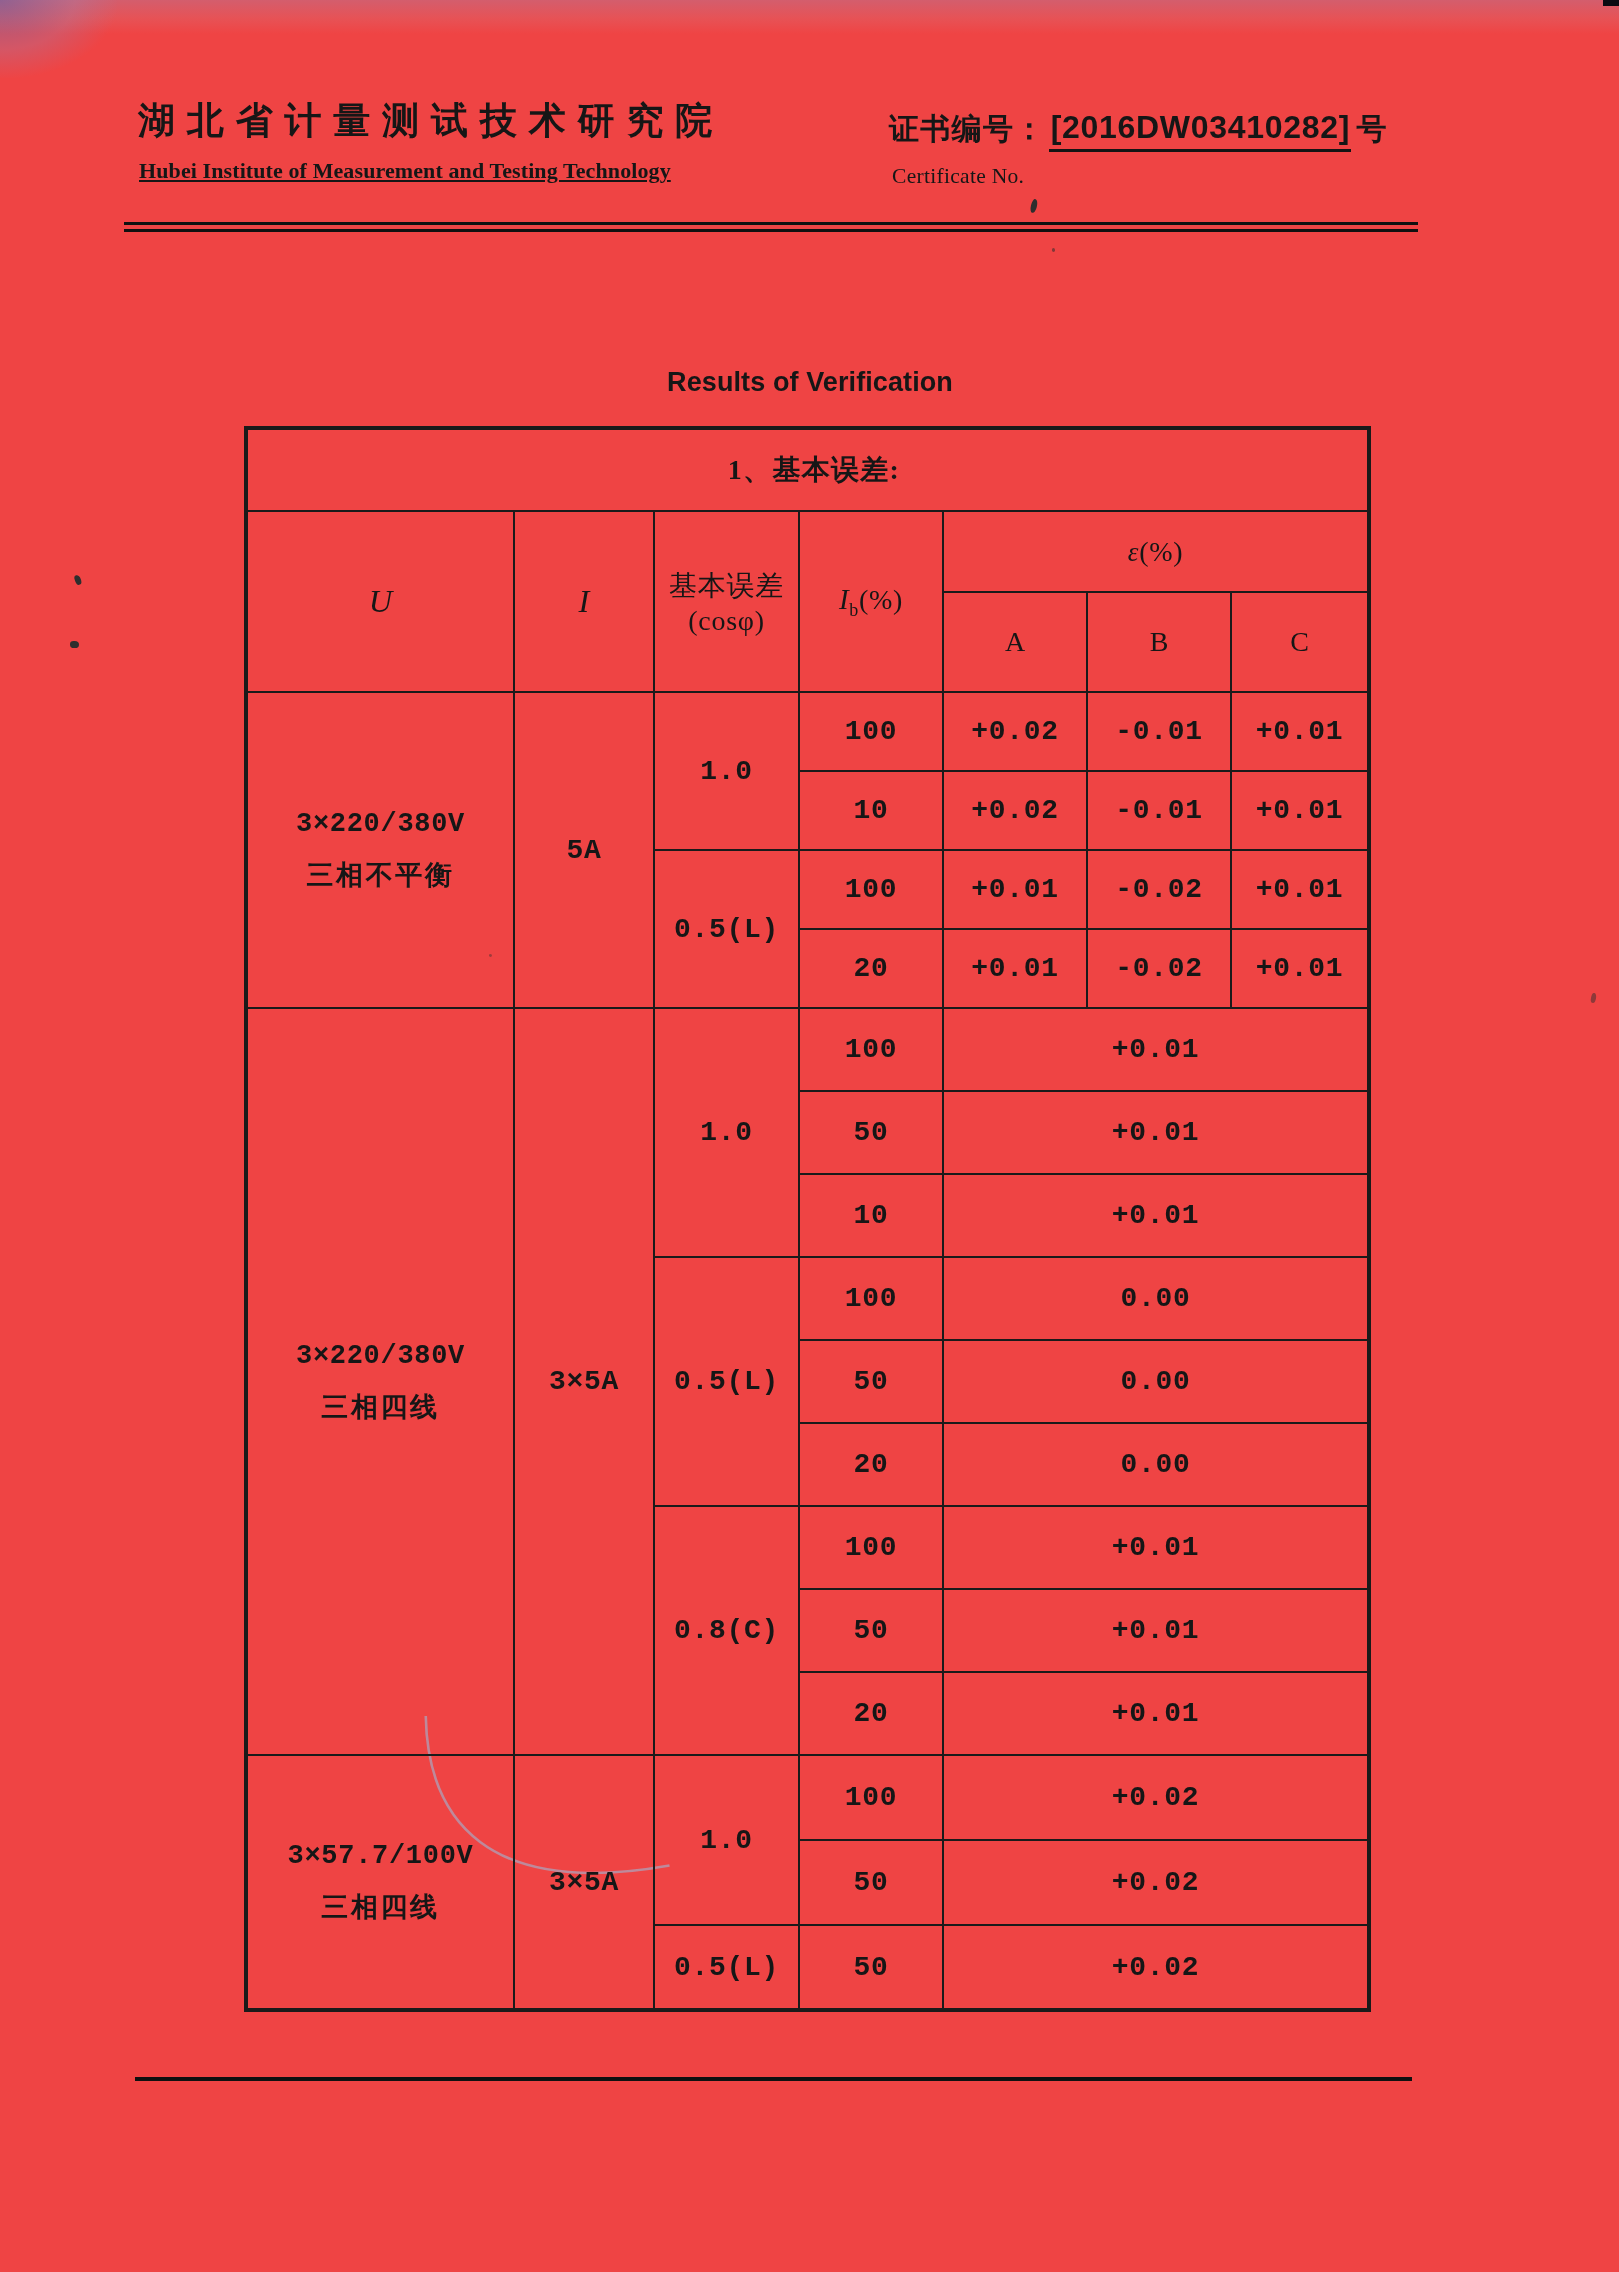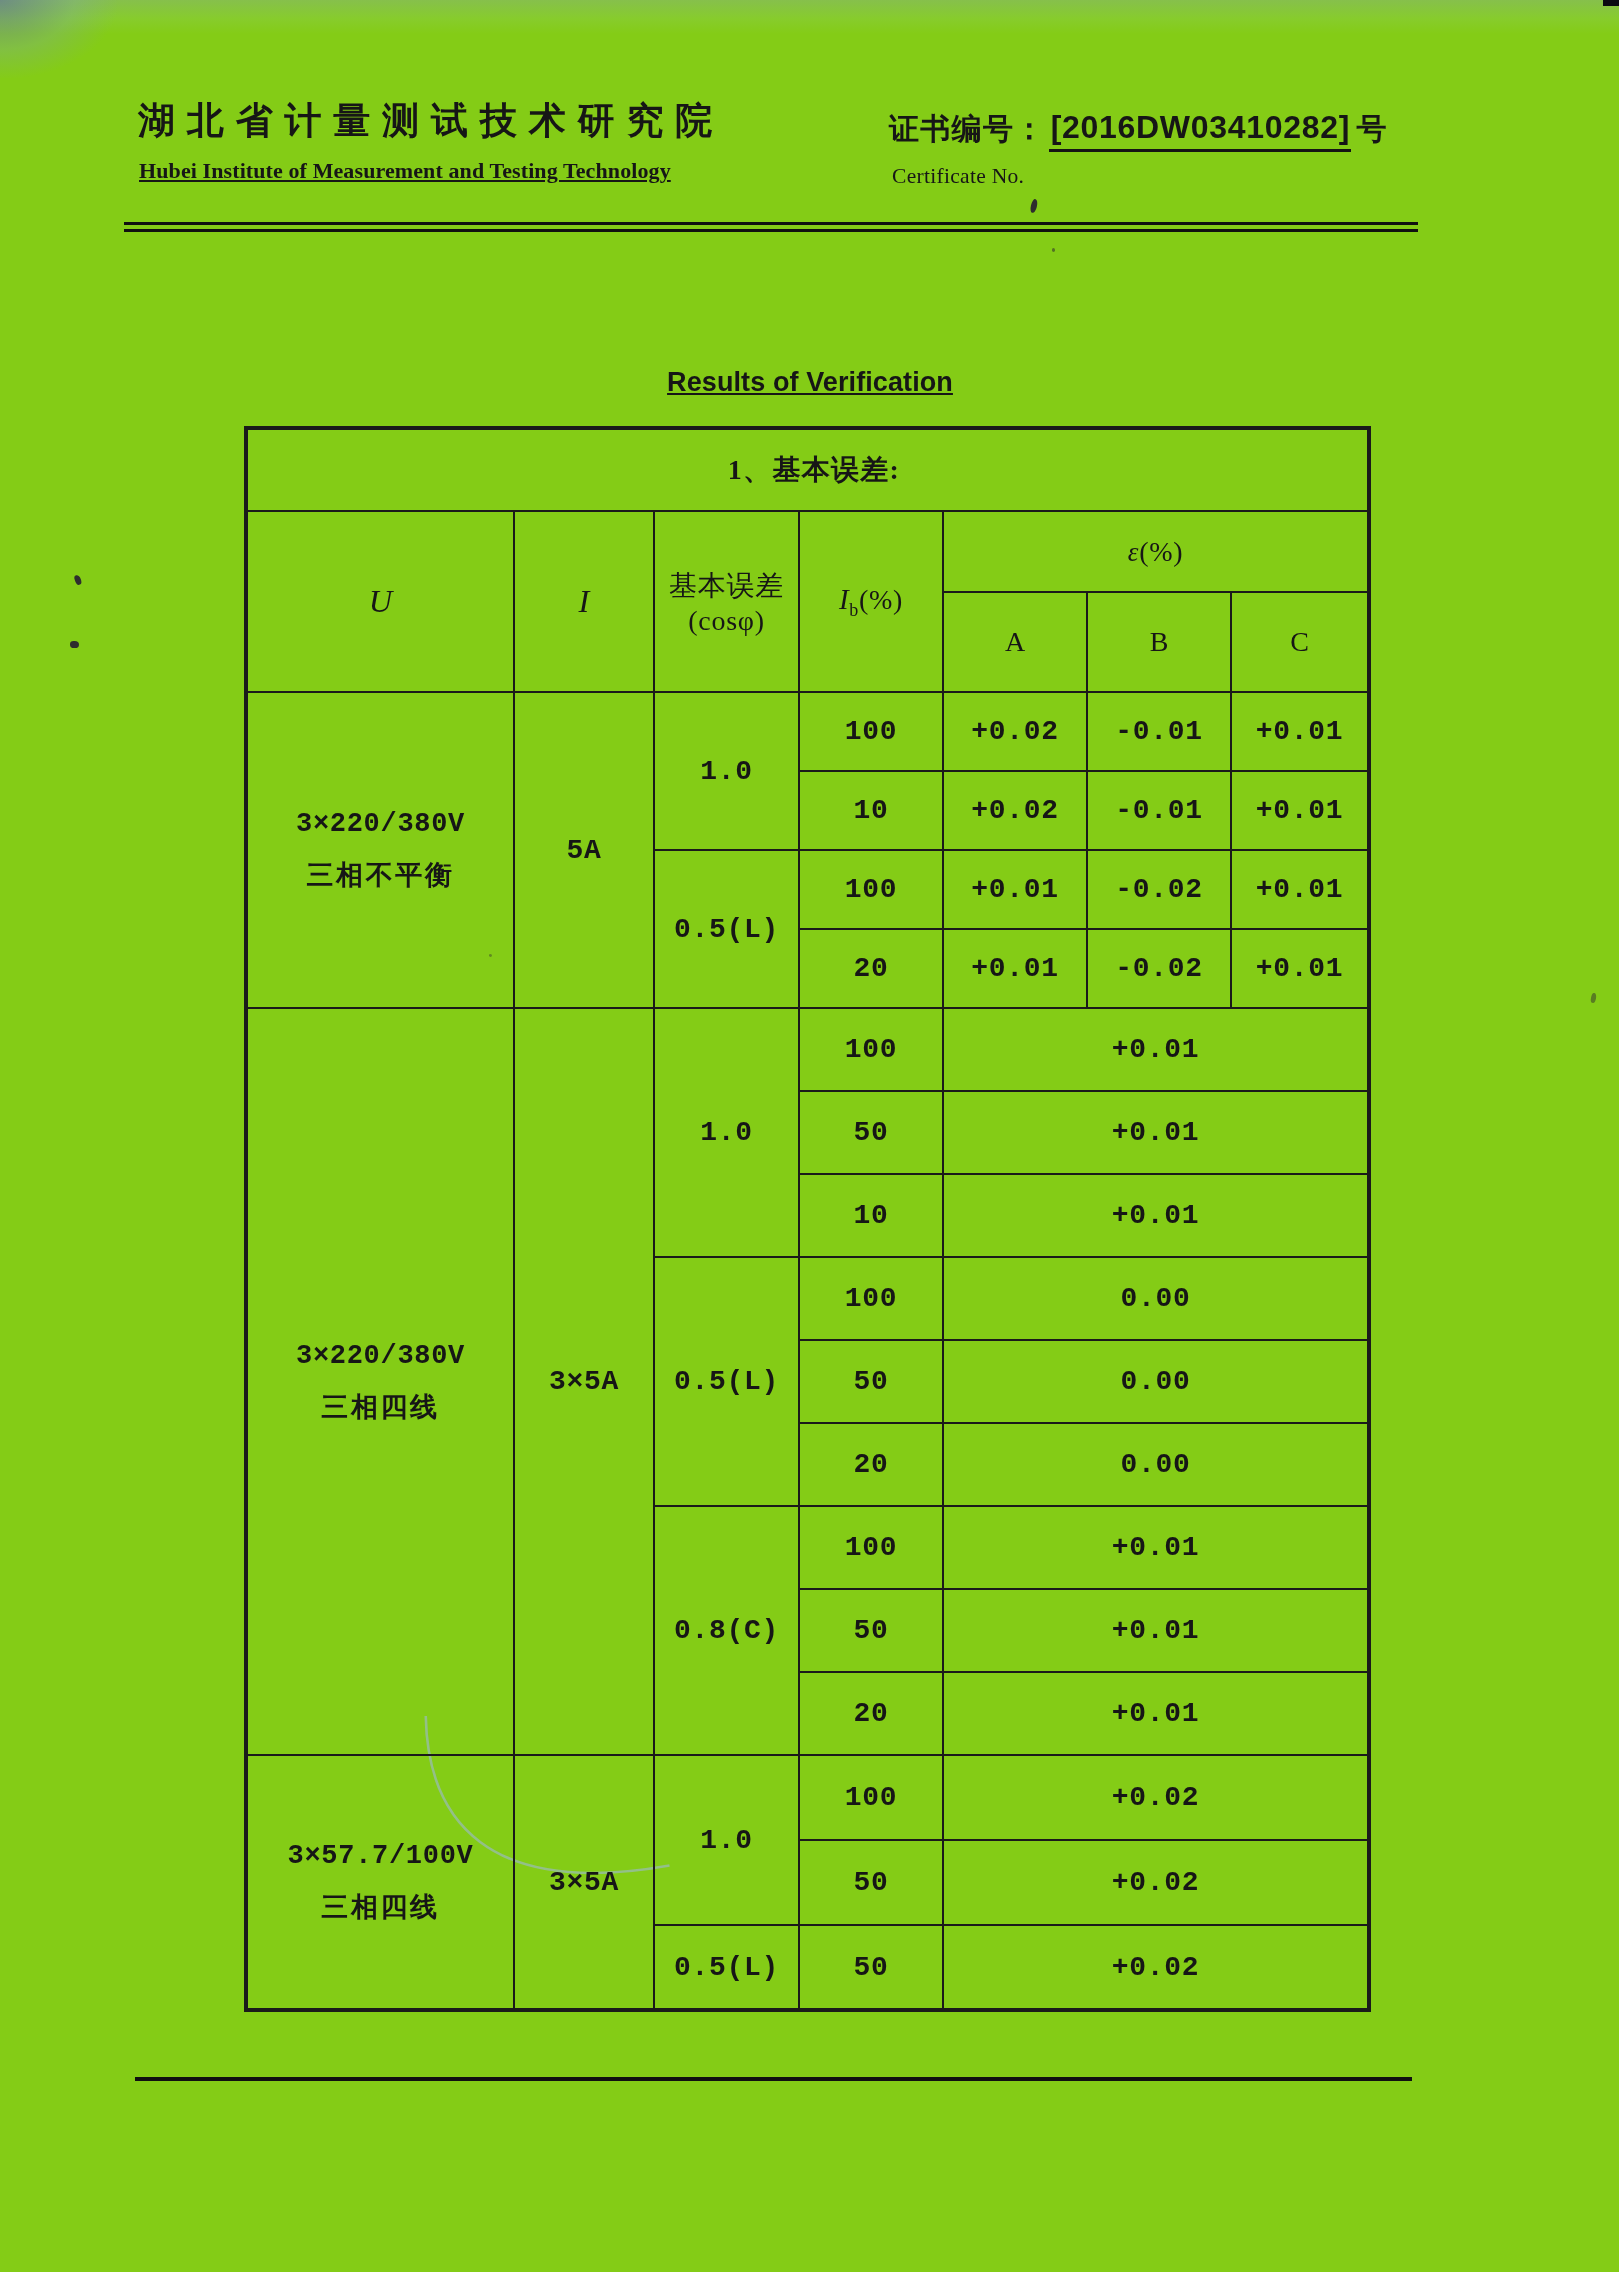--- a/index.html
+++ b/index.html
@@ -1,19 +1,19 @@
 <!DOCTYPE html>
 <html style="font-size:10.4px"><head>
 <meta charset="utf-8">
 <style>
   html,body{margin:0;padding:0;background:#e8e8e6;}
   .page{
     position:relative;
     width:1620px;height:2273px;
-    background:#84cc16;
+    background:#ef4444;
     overflow:hidden;
     color:#161616;
     font-family:"Liberation Serif","DejaVu Serif",serif;
   }
   
   .scan-top-noise{position:absolute;top:0;left:0;right:0;height:34px;
     background:linear-gradient(180deg,rgba(140,160,215,.28),rgba(160,205,240,.10) 55%,rgba(255,255,255,0));
     pointer-events:none;}
   .scan-corner-tl{position:absolute;top:0;left:0;width:117px;height:78px;
     background:radial-gradient(ellipse at 0 0,rgba(90,100,175,.55),rgba(120,150,220,.22) 45%,rgba(255,255,255,0) 72%);}
@@ -29,21 +29,21 @@
     letter-spacing:0.7px;border-bottom:3.3px solid #141414;padding:0 1.3px 2.6px 1.3px;margin-left:3.9px;}
   .cert-suffix{font-size:30px;font-weight:700;margin-left:5.2px;}
   .cert-en{position:absolute;left:892px;top:164px;font-size:21.5px;letter-spacing:0.3px;}
   .rule{position:absolute;left:124px;width:1294px;height:3.3px;background:#101010;}
   .rule.r1{top:222px;}
   .rule.r2{top:229px;}
   
   .title-zh{position:absolute;left:0;top:276px;width:100%;text-align:center;
     font-size:57px;font-weight:700;letter-spacing:.10em;}
   .title-en{position:absolute;left:0;top:367px;width:100%;text-align:center;
-    font-family:"Liberation Sans","DejaVu Sans",sans-serif;font-size:27px;font-weight:600;letter-spacing:0.1px;text-decoration:underline;}
+    font-family:"Liberation Sans","DejaVu Sans",sans-serif;font-size:27px;font-weight:600;letter-spacing:0.1px;}
   
   table.vt{position:absolute;left:244px;top:426px;width:1125px;
     border-collapse:collapse;table-layout:fixed;
     border:4.6px solid #1a1a1a;}
   table.vt td{border:2.6px solid #1a1a1a;text-align:center;vertical-align:middle;
     padding:0;font-size:28px;}
   td.tb{border-bottom-width:4.6px;}
   tr.h-label{height:83px;} tr.h-eps{height:81px;} tr.h-abc{height:100px;}
   tr.h-s1{height:79px;} tr.h-s2{height:83px;} tr.h-s3{height:85px;}
   .label-cell{text-align:right;padding-left:13px !important;

